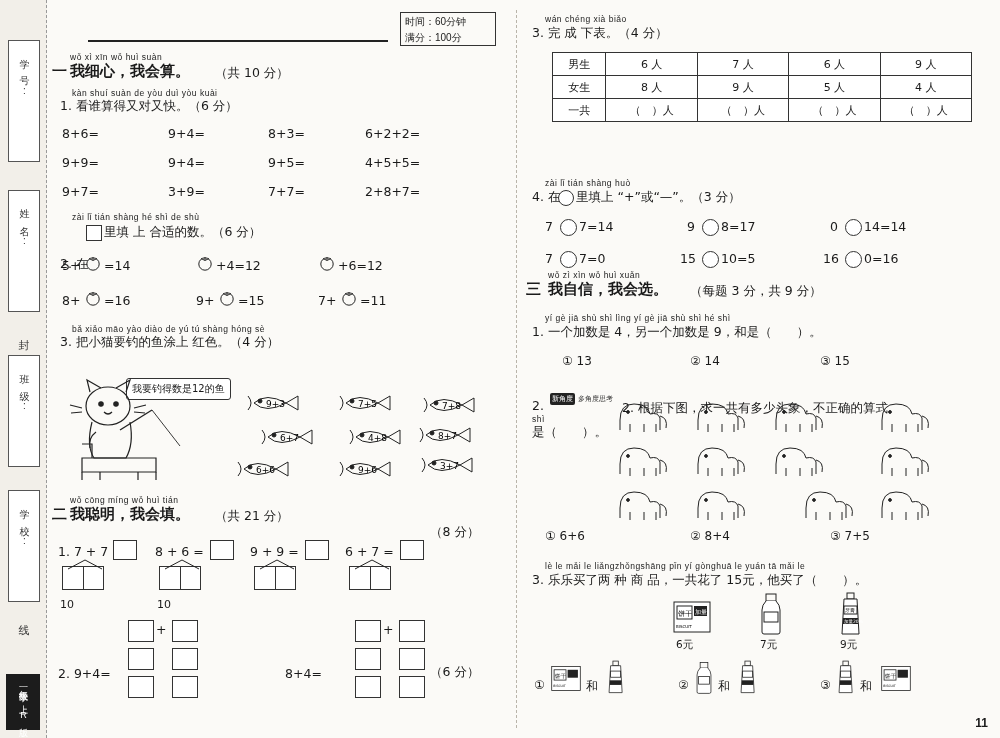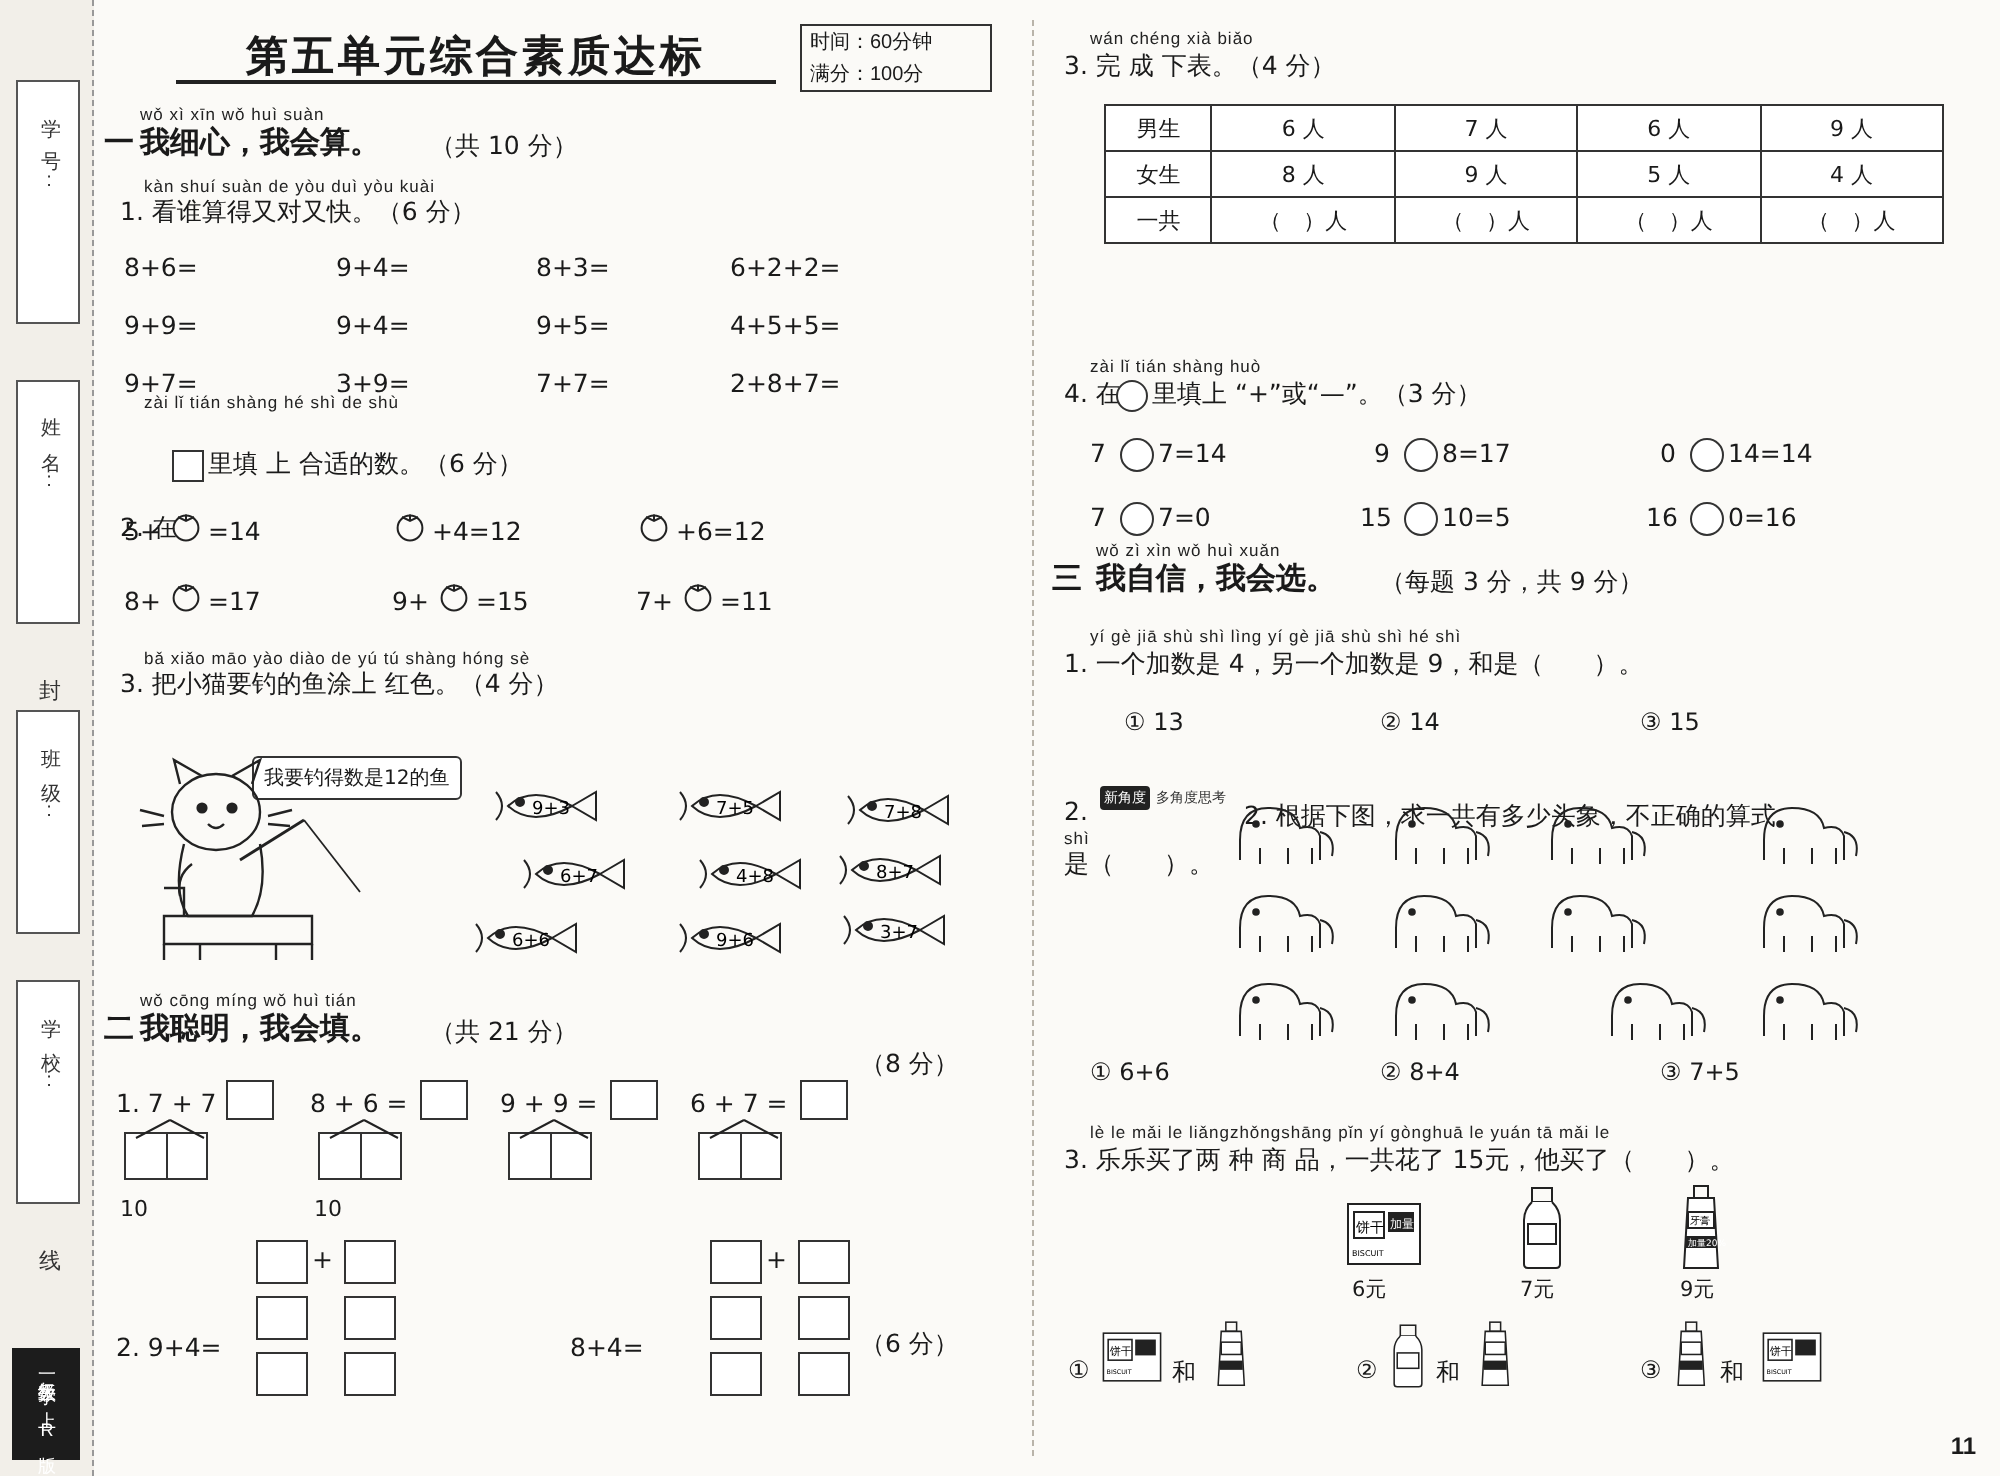--- a/index.html
+++ b/index.html
@@ -126,21 +126,20 @@
     </div>
     <div class="bind-box" style="top:490px;height:110px;">
       <div class="vtext" style="left:8px;top:10px;">学 校 :</div>
     </div>
     <div class="vtext" style="left:16px;top:615px;font-size:11px;">线</div>
     <div class="spine">一年级数学 上 R版</div>
   </div>
 
   <div class="vdivider"></div>
 
-  <div class="title">第五单元综合素质达标</div>
   <div class="title-underline"></div>
   <div class="info-box">
     <div>时间：60分钟</div>
     <div>满分：100分</div>
   </div>
 
   <div class="pinyin" style="left:70px;top:52px;">wǒ xì xīn      wǒ huì suàn</div>
   <div class="sec" style="left:52px;top:62px;">一</div>
   <div class="sec" style="left:70px;top:62px;">我细心，我会算。</div>
   <div class="q" style="left:215px;top:65px;">（共 10 分）</div>
@@ -156,21 +155,21 @@
   <div class="expr" style="left:62px;top:155px;">9+9=</div>
   <div class="expr" style="left:168px;top:155px;">9+4=</div>
   <div class="expr" style="left:268px;top:155px;">9+5=</div>
   <div class="expr" style="left:365px;top:155px;">4+5+5=</div>
 
   <div class="expr" style="left:62px;top:184px;">9+7=</div>
   <div class="expr" style="left:168px;top:184px;">3+9=</div>
   <div class="expr" style="left:268px;top:184px;">7+7=</div>
   <div class="expr" style="left:365px;top:184px;">2+8+7=</div>
 
-  <div class="pinyin" style="left:72px;top:196px;">zài            lǐ tián shàng hé shì de shù</div>
+  <div class="pinyin" style="left:72px;top:212px;">zài            lǐ tián shàng hé shì de shù</div>
   <div class="q" style="left:60px;top:224px;margin-top:32px;">2. 在</div>
   <span class="blankbox" style="left:86px;top:225px;width:14px;height:14px;"></span>
   <div class="q" style="left:104px;top:224px;">里填 上 合适的数。（6 分）</div>
 
   <div class="expr" style="left:62px;top:258px;">5+</div>
   <span class="pic" style="left:84px;top:254px;">
     <svg width="18" height="17">
         <circle cx="9" cy="10" r="6.2" fill="none" stroke="#222"></circle>
         <path d="M5 4.5 L9 6.5 L13 4.5 M9 3.2 L9 6" fill="none" stroke="#222"></path>
       </svg>
@@ -193,21 +192,21 @@
   </span>
   <div class="expr" style="left:338px;top:258px;">+6=12</div>
 
   <div class="expr" style="left:62px;top:293px;">8+</div>
   <span class="pic" style="left:84px;top:289px;">
     <svg width="18" height="17">
         <circle cx="9" cy="10" r="6.2" fill="none" stroke="#222"></circle>
         <path d="M5 4.5 L9 6.5 L13 4.5 M9 3.2 L9 6" fill="none" stroke="#222"></path>
       </svg>
   </span>
-  <div class="expr" style="left:104px;top:293px;">=17</div>
+  <div class="expr" style="left:104px;top:293px;">=16</div>
 
   <div class="expr" style="left:196px;top:293px;">9+</div>
   <span class="pic" style="left:218px;top:289px;">
     <svg width="18" height="17">
         <circle cx="9" cy="10" r="6.2" fill="none" stroke="#222"></circle>
         <path d="M5 4.5 L9 6.5 L13 4.5 M9 3.2 L9 6" fill="none" stroke="#222"></path>
       </svg>
   </span>
   <div class="expr" style="left:238px;top:293px;">=15</div>
 

